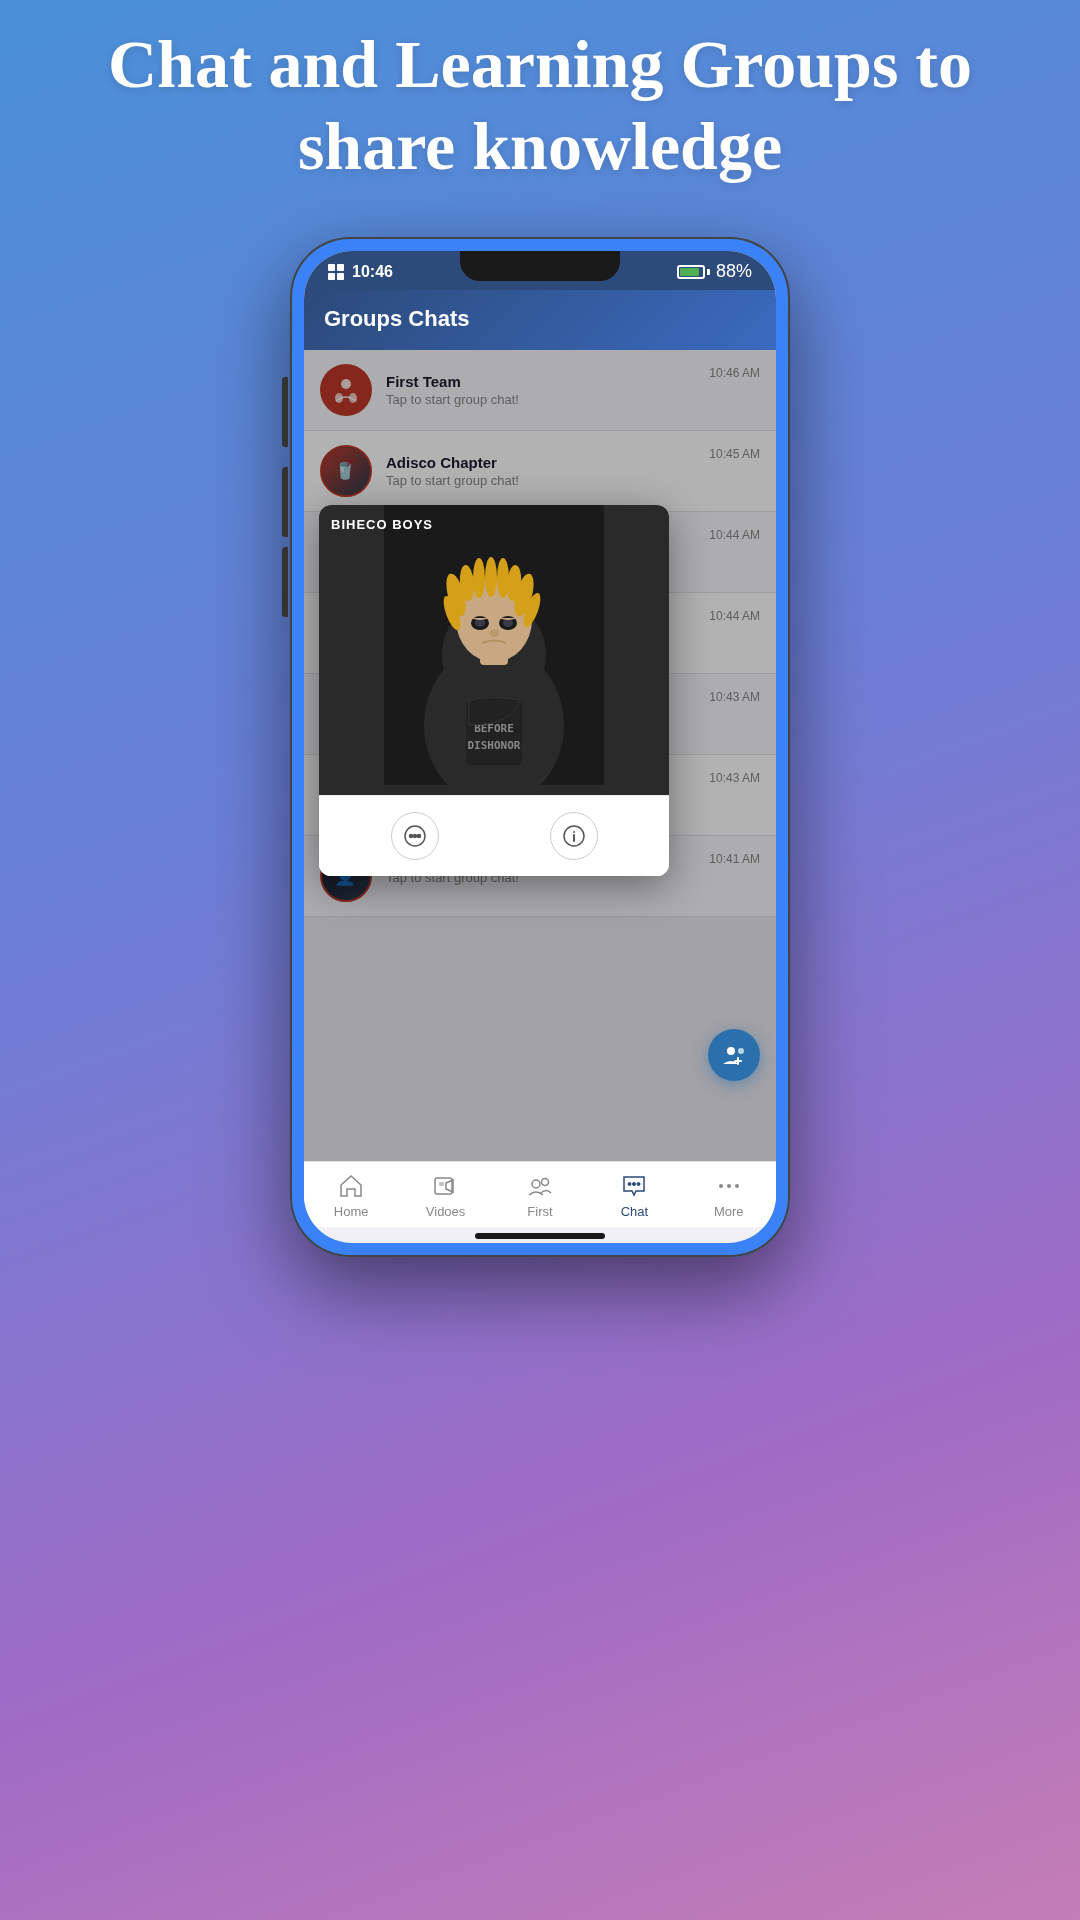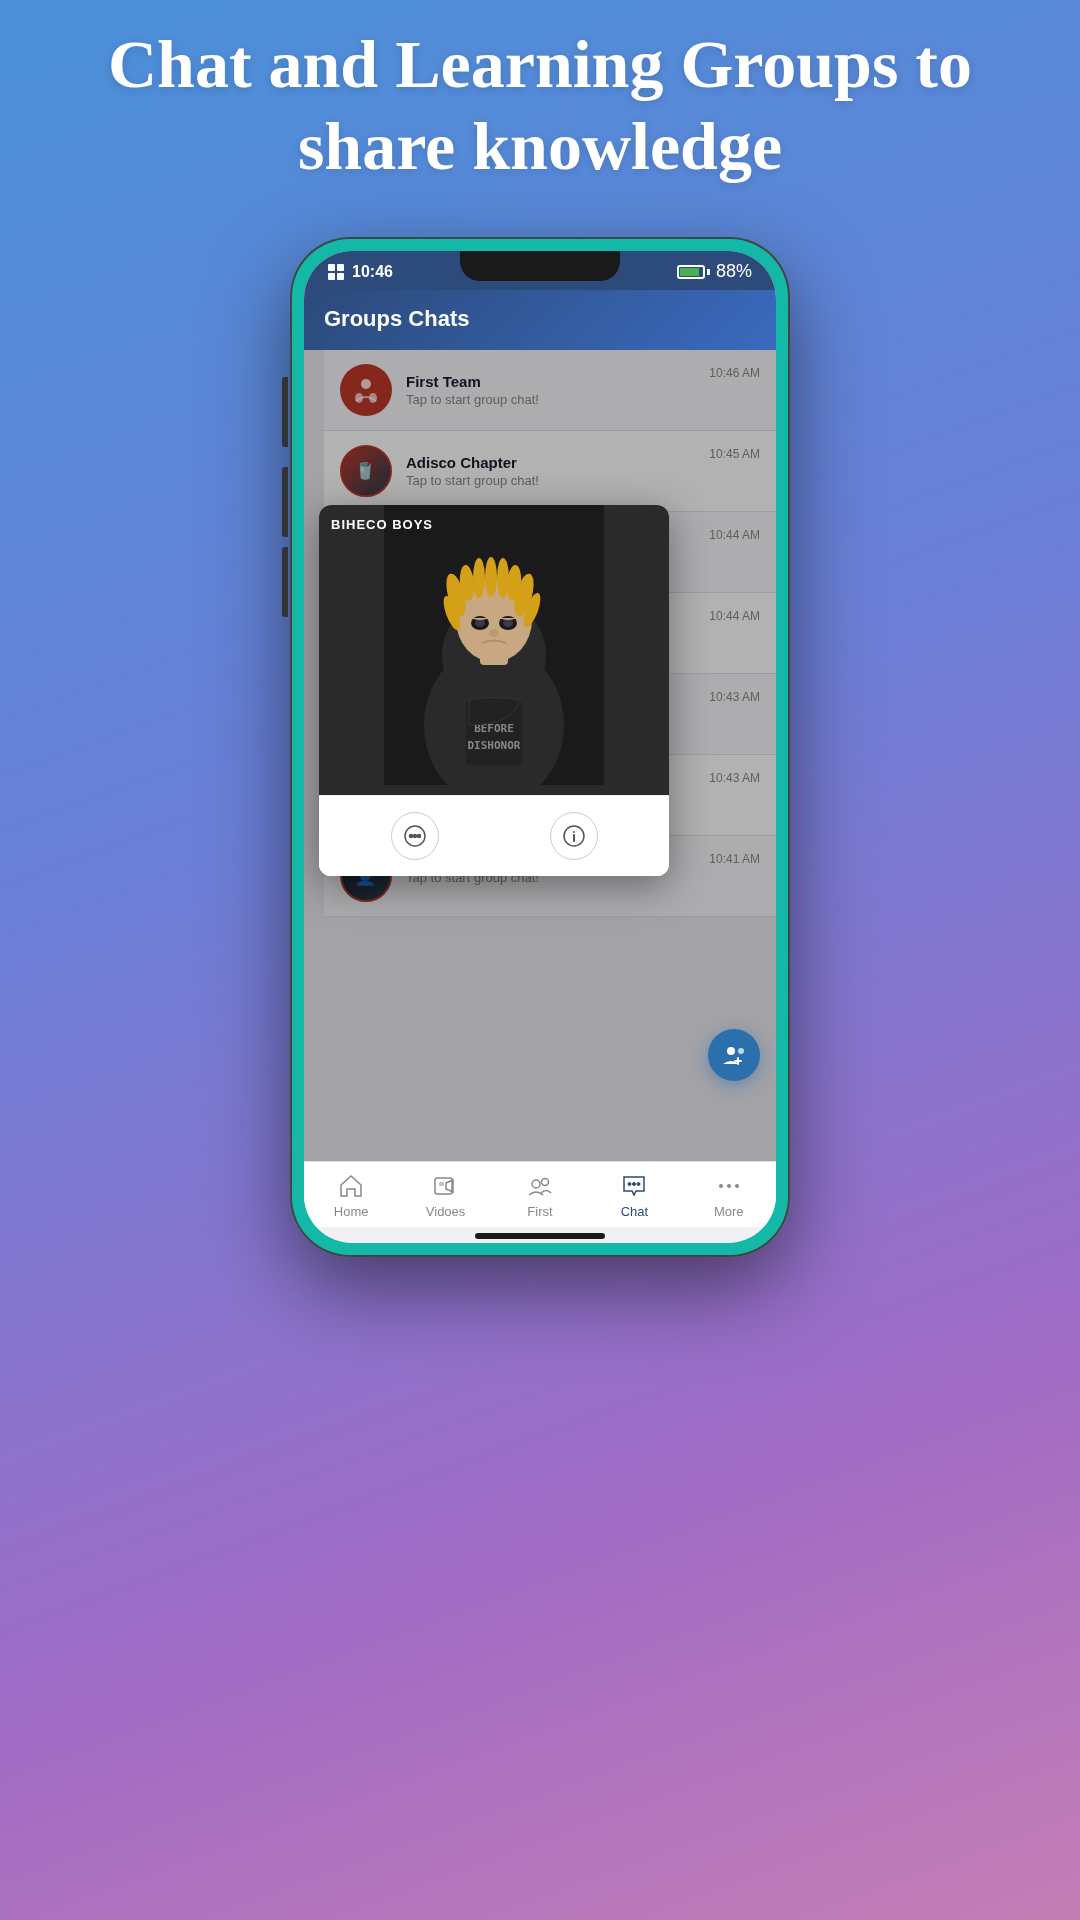--- a/index.html
+++ b/index.html
@@ -24,21 +24,21 @@
       padding: 24px 80px 40px;
       line-height: 1.2;
       text-shadow: 0 2px 8px rgba(0,0,0,0.15);
     }
 
     
     .phone-frame {
       position: relative;
       width: 500px;
       height: 1020px;
-      background: #14b8a6;
+      background: #3b82f6;
       border-radius: 60px;
       padding: 14px;
       box-shadow: 0 30px 80px rgba(0,0,0,0.5), inset 0 0 0 2px #444;
       margin-top: 10px;
     }
 
     .phone-frame::before {
       content: '';
       position: absolute;
       top: 14px;
@@ -159,21 +159,20 @@
       font-size: 22px;
       font-weight: 600;
     }
 
     
     .chat-list {
       flex: 1;
       background: #e8e8f0;
       overflow: hidden;
       position: relative;
-      padding-left: 20px;
     }
 
     .chat-item {
       display: flex;
       align-items: center;
       padding: 14px 16px;
       background: white;
       border-bottom: 1px solid #e0e0e8;
       gap: 14px;
     }

